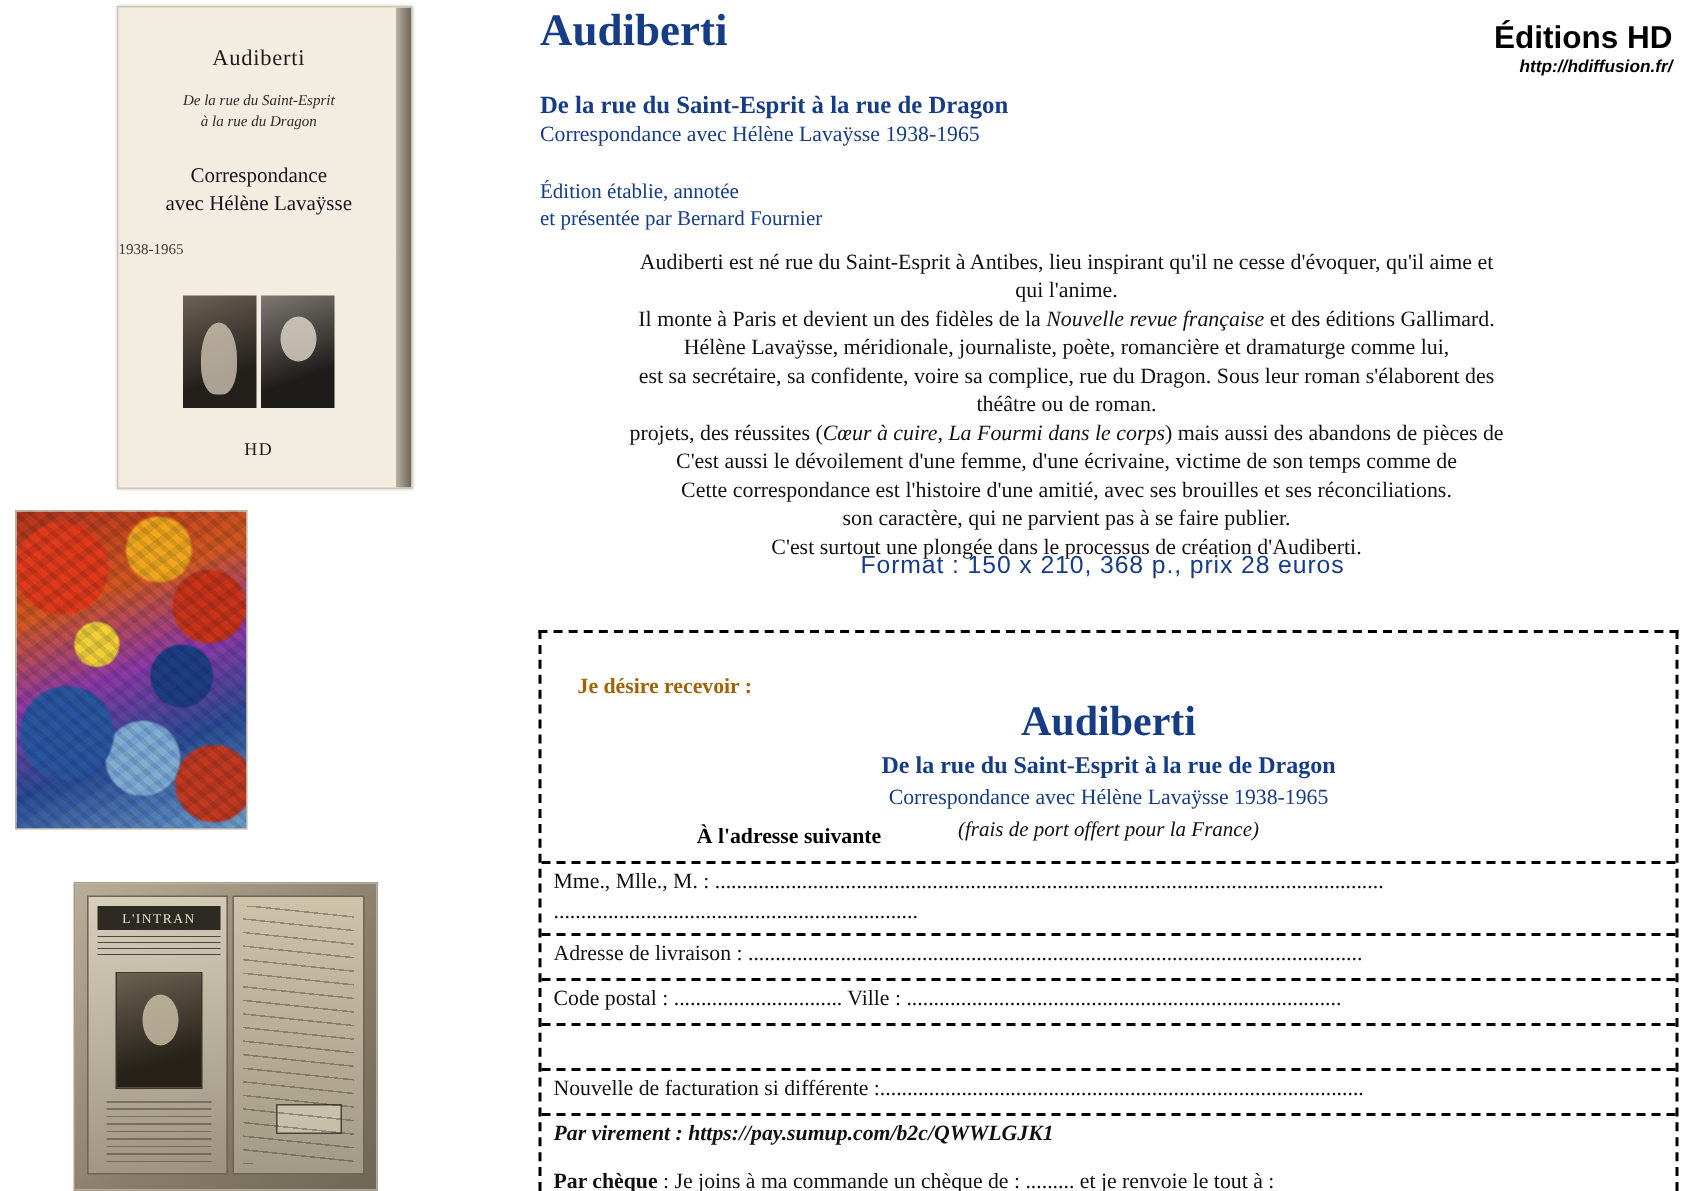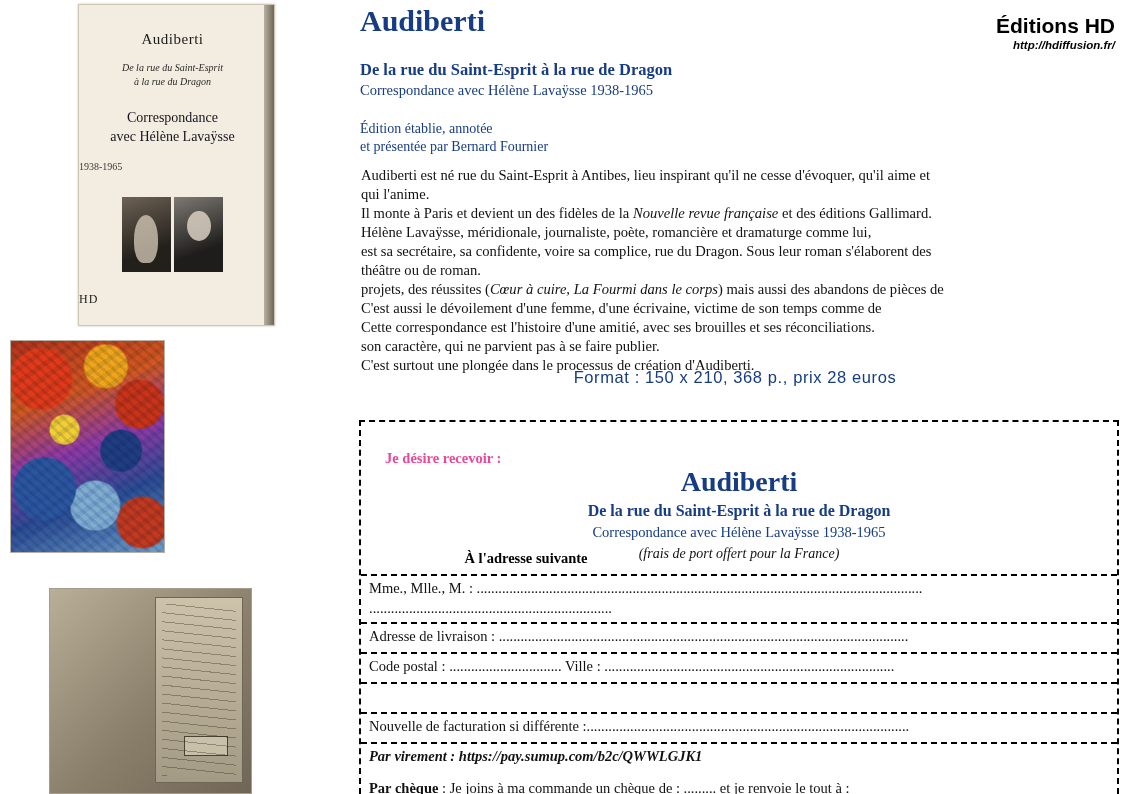--- a/index.html
+++ b/index.html
@@ -59,21 +59,21 @@
     content:""; position:absolute; left:12px; top:18px; width:24px; height:48px;
     border-radius:50% 50% 40% 40%; background:#d9cdbb; opacity:.75;
   }
   .bc-photo.p2 { background: linear-gradient(160deg,#8d8madd,#1f1d1b 70%); background: linear-gradient(160deg,#7d7a74,#1f1d1b 70%); }
   .bc-photo.p2::after {
     content:""; position:absolute; left:13px; top:14px; width:24px; height:30px;
     border-radius:50%; background:#e2d8c9; opacity:.8;
   }
   .bc-hd {
     position: absolute; bottom: 18px; left: 0; width: 187px;
-    font-size: 12px; color: #1b1b1b; letter-spacing: 1px;
+    text-align: center; font-size: 12px; color: #1b1b1b; letter-spacing: 1px;
   }
 
   .painting {
     position: absolute; left: 10px; top: 340px; width: 155px; height: 213px;
     border: 1px solid #b9b0a4;
     background:
       radial-gradient(circle at 20% 18%, #e03b1c 0 14%, transparent 15%),
       radial-gradient(circle at 62% 12%, #f0a81e 0 10%, transparent 11%),
       radial-gradient(circle at 84% 30%, #c8341b 0 12%, transparent 13%),
       radial-gradient(circle at 35% 42%, #f2d23a 0 9%, transparent 10%),
@@ -169,38 +169,38 @@
   }
   .credit {
     position:absolute; left:5px; top:120px;
     font-size:14px; color:#173c86; line-height:1.28;
   }
 
   .body-text {
     position:absolute; left:6px; top:166px; width:700px;
     font-size:14.6px; color:#111; line-height:1.30;
   }
-  .body-text .ln { white-space: nowrap; }
+  .body-text .ln { white-space: nowrap; text-align: center; }
   .body-text i { font-style: italic; }
 
   .format-line {
     position:absolute; left:0; top:368px; width:760px; text-align:center;
     font-family:"Liberation Sans", sans-serif;
     font-size:16.5px; color:#173c86; letter-spacing:.6px; font-weight:500;
   }
 
   
   .form-box {
     position:absolute; left:4px; top:420px; width:760px; height:374px;
     border: 2px dashed #000;
     border-bottom: none;
   }
   .desire {
     position:absolute; left:24px; top:28px;
-    font-size:14.5px; font-weight:bold; color:#ec4899;
+    font-size:14.5px; font-weight:bold; color:#a16207;
   }
   .f-title {
     position:absolute; left:0; top:44px; width:756px; text-align:center;
     font-size:28px; font-weight:bold; color:#173c86;
   }
   .f-sub1 {
     position:absolute; left:0; top:80px; width:756px; text-align:center;
     font-size:16px; font-weight:bold; color:#173c86;
   }
   .f-sub2 {
@@ -261,20 +261,26 @@
         <div class="bc-photo p1"></div>
         <div class="bc-photo p2"></div>
       </div>
       <div class="bc-hd">HD</div>
       <div class="spine"></div>
     </div>
 
     <div class="painting"></div>
 
     <div class="notebook">
+      <div class="nb-left">
+        <div class="nb-head">L'INTRAN</div>
+        <div class="nb-lines"></div>
+        <div class="nb-photo"></div>
+        <div class="nb-stamp"></div>
+      </div>
       <div class="nb-right">
         <div class="nb-box"></div>
       </div>
     </div>
 
   </div>
 
   <div class="content">
 
     <div class="main-title">Audiberti</div>

